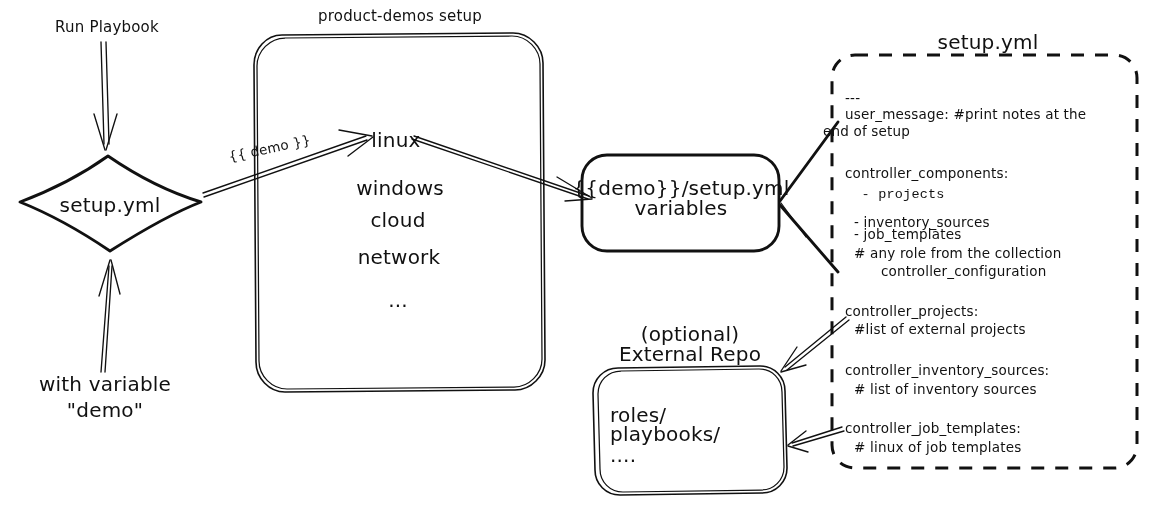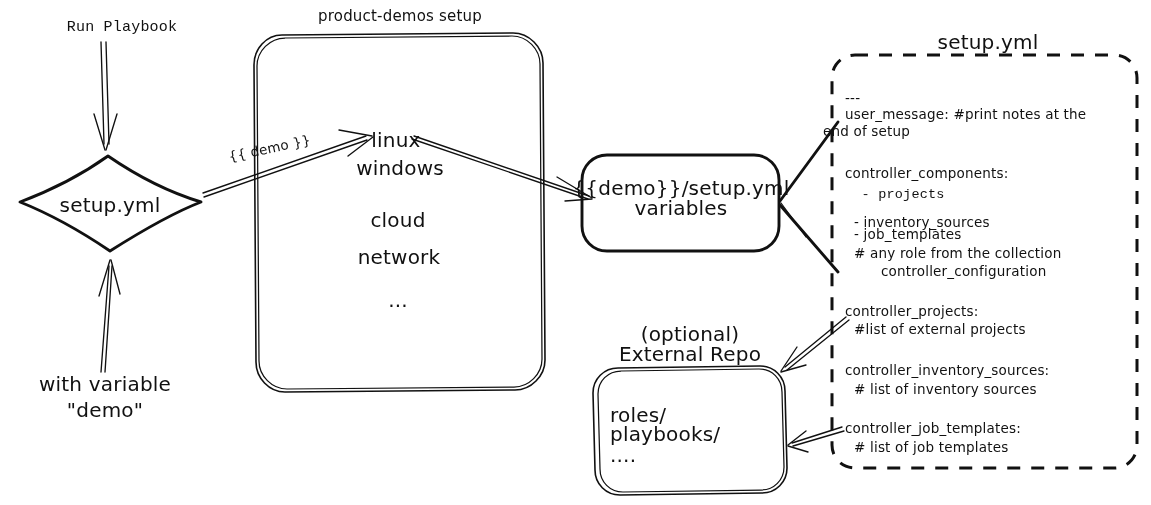--- a/index.html
+++ b/index.html
@@ -115,33 +115,33 @@
                           C787,482 776,493 762,493 L620,495
                           C606,495 595,484 595,470 L593,393
                           C593,379 604,368 618,368 Z"></path>
       <path class="s" d="M621,371 L759,369 C772,369 782,379 782,392 L784,467
                           C784,480 774,490 761,490 L623,492
                           C610,492 600,482 600,469 L598,394
                           C598,381 608,371 621,371 Z"></path>
     </g>
   </svg>
 
-  <div class="lbl t15 ctr" style="left:122px; top:18px;font-family:Liberation Mono, monospace;">Run Playbook</div>
+  <div class="lbl t15 ctr" style="left:107px; top:18px;">Run Playbook</div>
 
   <div class="lbl t14 ctr" style="left:105px; top:372px;">with variable
 "demo"</div>
 
   <div class="lbl t14 ctr" style="left:110px; top:193px;">setup.yml</div>
 
   <div class="lbl t15 ctr" style="left:400px; top:7px;">product-demos setup</div>
 
   <div class="lbl t13" style="left:228px; top:140px; transform:rotate(-12deg);">{{ demo }}</div>
 
   <div class="lbl t14 ctr" style="left:396px; top:128px;">linux</div>
-  <div class="lbl t14 ctr" style="left:400px; top:156px;">windows</div>
+  <div class="lbl t14 ctr" style="left:400px; top:176px;">windows</div>
   <div class="lbl t14 ctr" style="left:398px; top:208px;">cloud</div>
   <div class="lbl t14 ctr" style="left:399px; top:245px;">network</div>
   <div class="lbl t14 ctr" style="left:398px; top:288px;">...</div>
 
   <div class="lbl t14 ctr" style="left:681px; top:176px;">{{demo}}/setup.yml</div>
   <div class="lbl t14 ctr" style="left:681px; top:196px;">variables</div>
 
   <div class="lbl t14 ctr" style="left:988px; top:30px;">setup.yml</div>
 
   <div class="lbl code" style="left:845px; top:90px;">---</div>
@@ -156,21 +156,21 @@
   <div class="lbl code" style="left:845px; top:245px;">  # any role from the collection</div>
   <div class="lbl code" style="left:845px; top:263px;">        controller_configuration</div>
 
   <div class="lbl code" style="left:845px; top:303px;">controller_projects:</div>
   <div class="lbl code" style="left:845px; top:321px;">  #list of external projects</div>
 
   <div class="lbl code" style="left:845px; top:362px;">controller_inventory_sources:</div>
   <div class="lbl code" style="left:845px; top:381px;">  # list of inventory sources</div>
 
   <div class="lbl code" style="left:845px; top:420px;">controller_job_templates:</div>
-  <div class="lbl code" style="left:845px; top:439px;">  # list of job templates</div>
+  <div class="lbl code" style="left:845px; top:439px;">  # linux of job templates</div>
 
   <div class="lbl t14 ctr" style="left:690px; top:322px;">(optional)</div>
   <div class="lbl t14 ctr" style="left:690px; top:342px;">External Repo</div>
 
   <div class="lbl t14" style="left:610px; top:403px;">roles/</div>
   <div class="lbl t14" style="left:610px; top:422px;">playbooks/</div>
   <div class="lbl t14" style="left:610px; top:443px;">....</div>
 
 </div>
 

